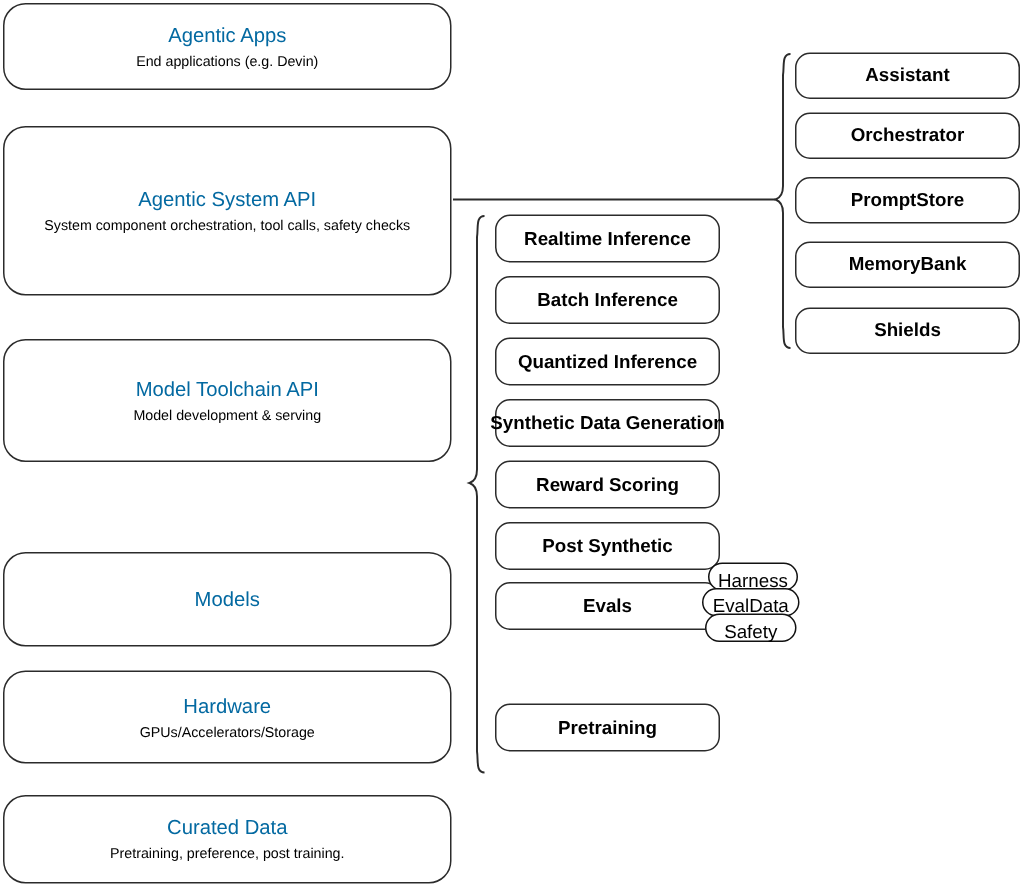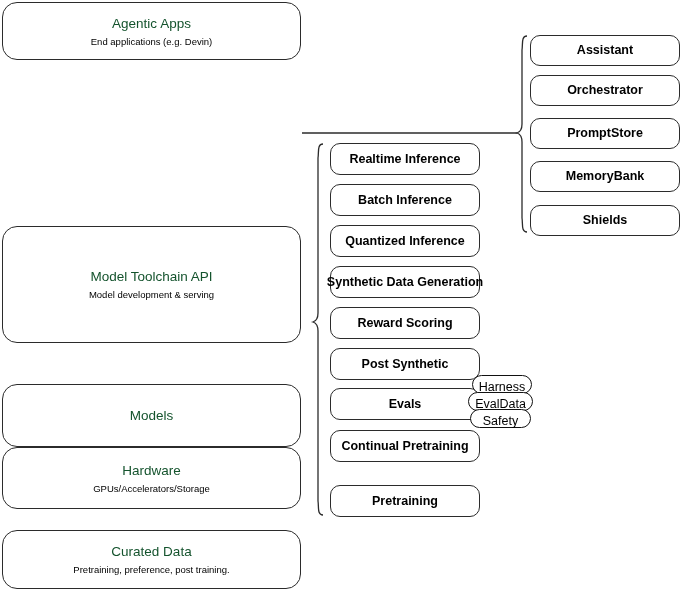--- a/index.html
+++ b/index.html
@@ -28,21 +28,21 @@
     background: #ffffff;
     display: flex;
     flex-direction: column;
     align-items: center;
     justify-content: center;
     text-align: center;
   }
   .box .title {
     font-size: 13.5px;
     line-height: 17px;
-    color: #14532d;
+    color: #0369a1;
     white-space: nowrap;
   }
   .box .subtitle {
     font-size: 9.5px;
     line-height: 13px;
     color: #000;
     margin-top: 3px;
     white-space: nowrap;
   }
   
@@ -117,27 +117,31 @@
              C316,323 318,325 318,331
              L318,501
              C319,507 317,515 323,515"></path>
   </svg>
 
   <div class="box layer-box" style="left:2px; top:2px; width:299px; height:58px;">
     <div class="title">Agentic Apps</div>
     <div class="subtitle">End applications (e.g. Devin)</div>
   </div>
 
-
-  <div class="box layer-box" style="left:2px; top:226px; width:299px; height:117px;">
+  <div class="box layer-box" style="left:2px; top:84px; width:299px; height:113px;">
+    <div class="title">Agentic System API</div>
+    <div class="subtitle">System component orchestration, tool calls, safety checks</div>
+  </div>
+
+  <div class="box layer-box" style="left:2px; top:226px; width:299px; height:82px;">
     <div class="title">Model Toolchain API</div>
     <div class="subtitle">Model development &amp; serving</div>
   </div>
 
-  <div class="box layer-box" style="left:2px; top:384px; width:299px; height:63px;">
+  <div class="box layer-box" style="left:2px; top:368px; width:299px; height:63px;">
     <div class="title">Models</div>
   </div>
 
   <div class="box layer-box" style="left:2px; top:447px; width:299px; height:62px;">
     <div class="title">Hardware</div>
     <div class="subtitle">GPUs/Accelerators/Storage</div>
   </div>
 
   <div class="box layer-box" style="left:2px; top:530px; width:299px; height:59px;">
     <div class="title">Curated Data</div>
@@ -158,24 +162,21 @@
   </div>
   <div class="chip" style="left:330px; top:307px; width:150px; height:32px;">
     <span>Reward Scoring</span>
   </div>
   <div class="chip" style="left:330px; top:348px; width:150px; height:32px;">
     <span>Post Synthetic</span>
   </div>
   <div class="chip" style="left:330px; top:388px; width:150px; height:32px;">
     <span>Evals</span>
   </div>
-  <div class="chip" style="left:330px; top:430px; width:150px; height:32px;">
-    <span>Continual Pretraining</span>
-  </div>
-  <div class="chip" style="left:330px; top:469px; width:150px; height:32px;margin-top:16px;">
+  <div class="chip" style="left:330px; top:469px; width:150px; height:32px;">
     <span>Pretraining</span>
   </div>
 
   <div class="pill" style="left:472px; top:375px; width:60px; height:19px;">
     <span>Harness</span>
   </div>
   <div class="pill" style="left:468px; top:392px; width:65px; height:19px;">
     <span>EvalData</span>
   </div>
   <div class="pill" style="left:470px; top:409px; width:61px; height:19px;">

